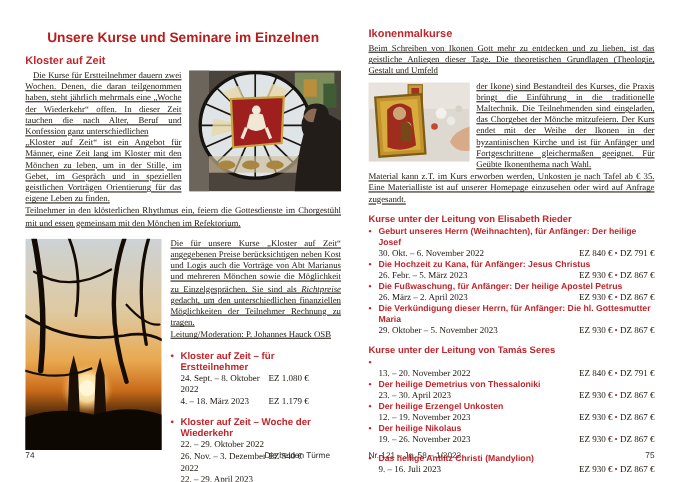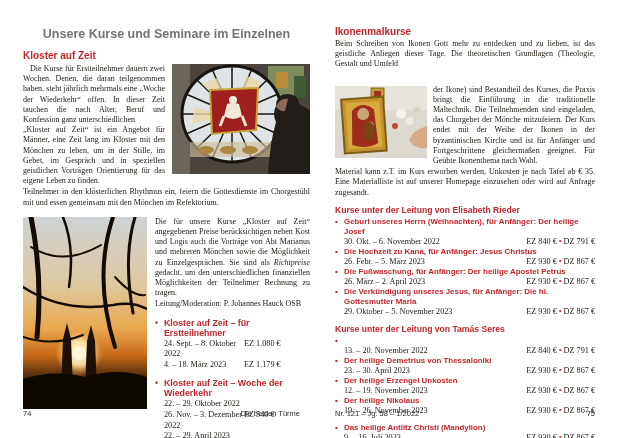--- a/index.html
+++ b/index.html
@@ -14,32 +14,32 @@
   .page { position:absolute; top:0; height:438px; }
   .page-left  { left:23px;  width:287px; }
   .page-right { left:335px; width:260px; }
 
   .doc-title {
     margin-top:27px;
     text-align:center;
     font-family:"Liberation Sans", sans-serif;
     font-weight:bold;
     font-size:12.5px;
-    color:#737373;
+    color:#b91c1c;
   }
   .sec-head {
     font-family:"Liberation Sans", sans-serif;
     font-weight:bold;
     font-size:10px;
     color:#c0272d;
     margin-top:9px;
   }
   .page-right .sec-head { margin-top:26px; }
 
-  p.body { font-size:8px; line-height:10.2px; text-align:justify; }
+  p.body { font-size:8px; line-height:10.2px; text-align:justify;text-decoration:underline; }
   .indent { text-indent:7px; }
 
   .block1 { display:flex; gap:7px; margin-top:3px; }
   .block1 .col-text { width:142px; }
   .photo { flex:none; display:block; }
 
   .fullpara { margin-top:1px; }
 
   .block2 { display:flex; gap:8px; margin-top:9px; }
   .block2 .col-text { flex:1; }
@@ -59,21 +59,21 @@
     font-family:"Liberation Sans", sans-serif;
     width:9px; flex:none;
   }
   .g-rows { margin-top:1px; }
   .g-row { display:flex; font-size:8.2px; line-height:10.6px; padding-left:9px; }
   .g-row .date { flex:1; }
   .g-row .price { width:66px; text-align:left; }
 
   
   .rp-intro { margin-top:2px; }
-  .wrapblock { margin-top:15px; }
+  .wrapblock { margin-top:4px; }
   .wrapblock .photo { float:left; margin:1px 6px 2px 0; }
   .clear { clear:both; }
   .material { margin-top:1px; }
 
   .section { margin-top:7px; }
   .section-head {
     font-family:"Liberation Sans", sans-serif;
     font-weight:bold;
     font-size:8.6px;
     color:#c0272d;
@@ -296,21 +296,21 @@
           <span>Die Fußwaschung, für Anfänger: Der heilige Apostel Petrus</span>
         </div>
       <div class="course-row">
           <span class="date">26. März – 2. April 2023</span>
           <span class="prices"><span>EZ 930 €</span><span class="sep">•</span><span>DZ 867 €</span></span>
         </div>
     </div>
     <div>
       <div class="course-title-line">
           <span class="bullet">•</span>
-          <span>Die Verkündigung unseres Jesus, für Anfänger: Die hl. Gottesmutter Maria</span>
+          <span>Die Verkündigung dieser Herrn, für Anfänger: Die hl. Gottesmutter Maria</span>
         </div>
       <div class="course-row">
           <span class="date">29. Oktober – 5. November 2023</span>
           <span class="prices"><span>EZ 930 €</span><span class="sep">•</span><span>DZ 867 €</span></span>
         </div>
     </div>
   </div>
 
   <div class="section">
     <div class="section-head">Kurse unter der Leitung von Tamás Seres</div>

